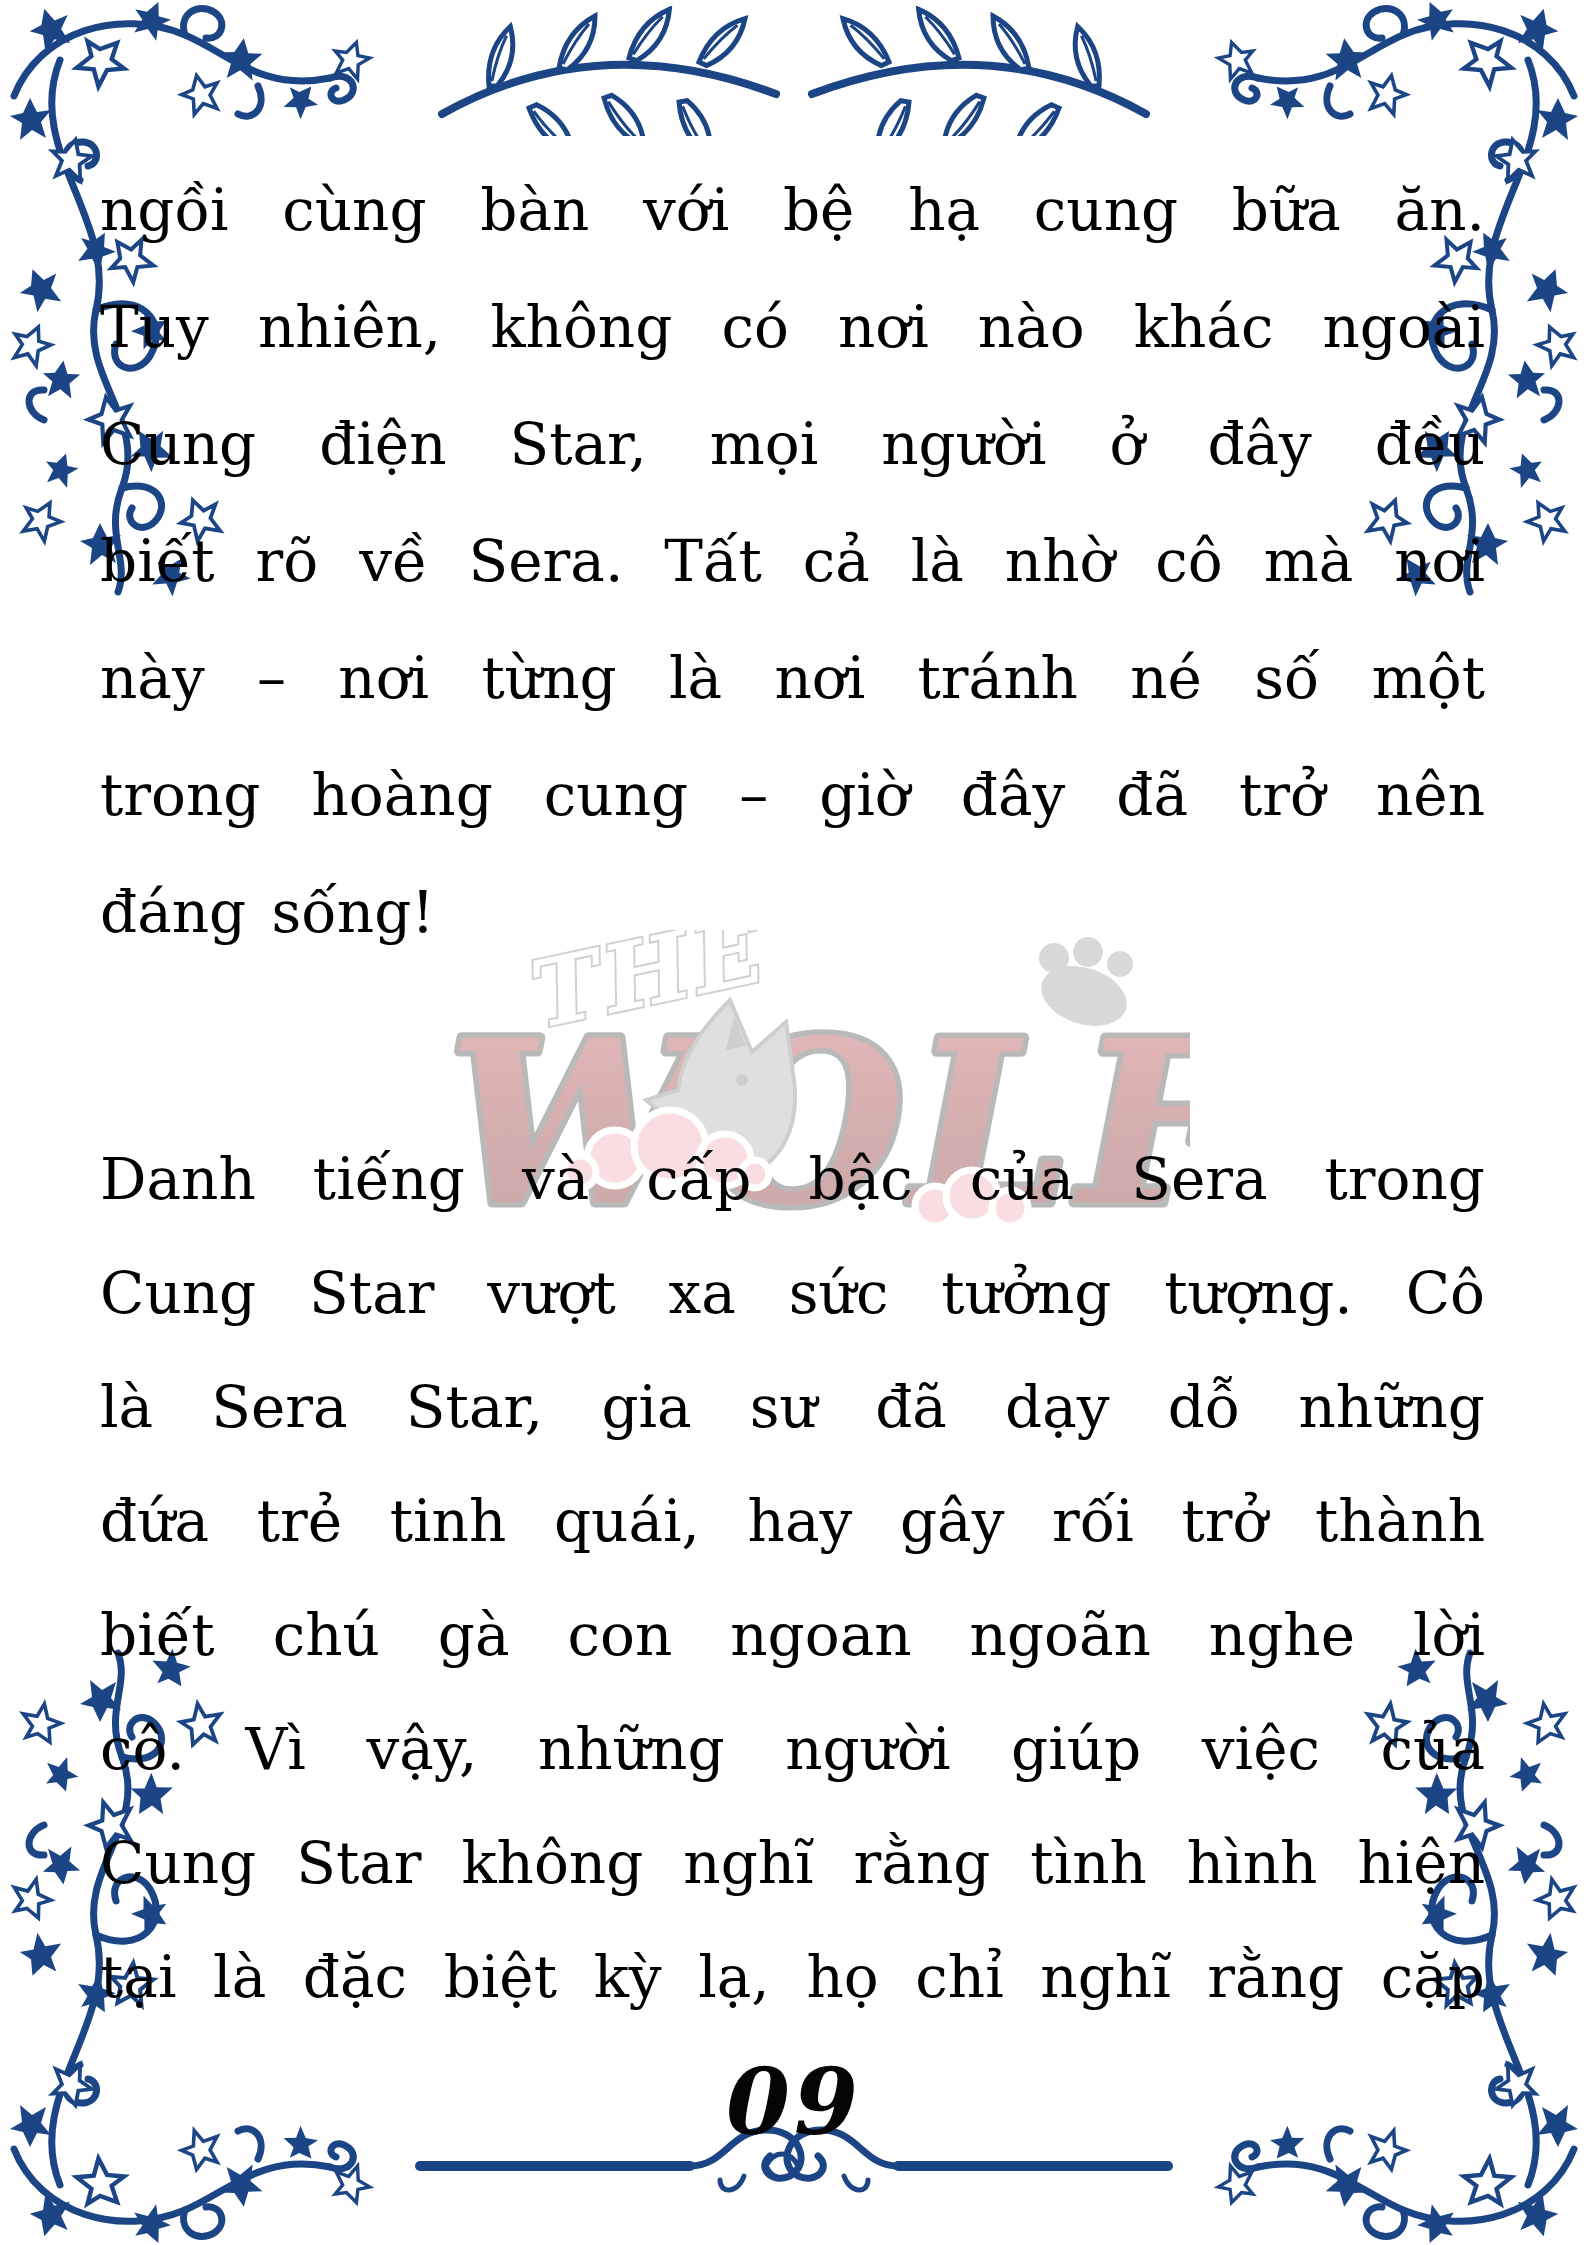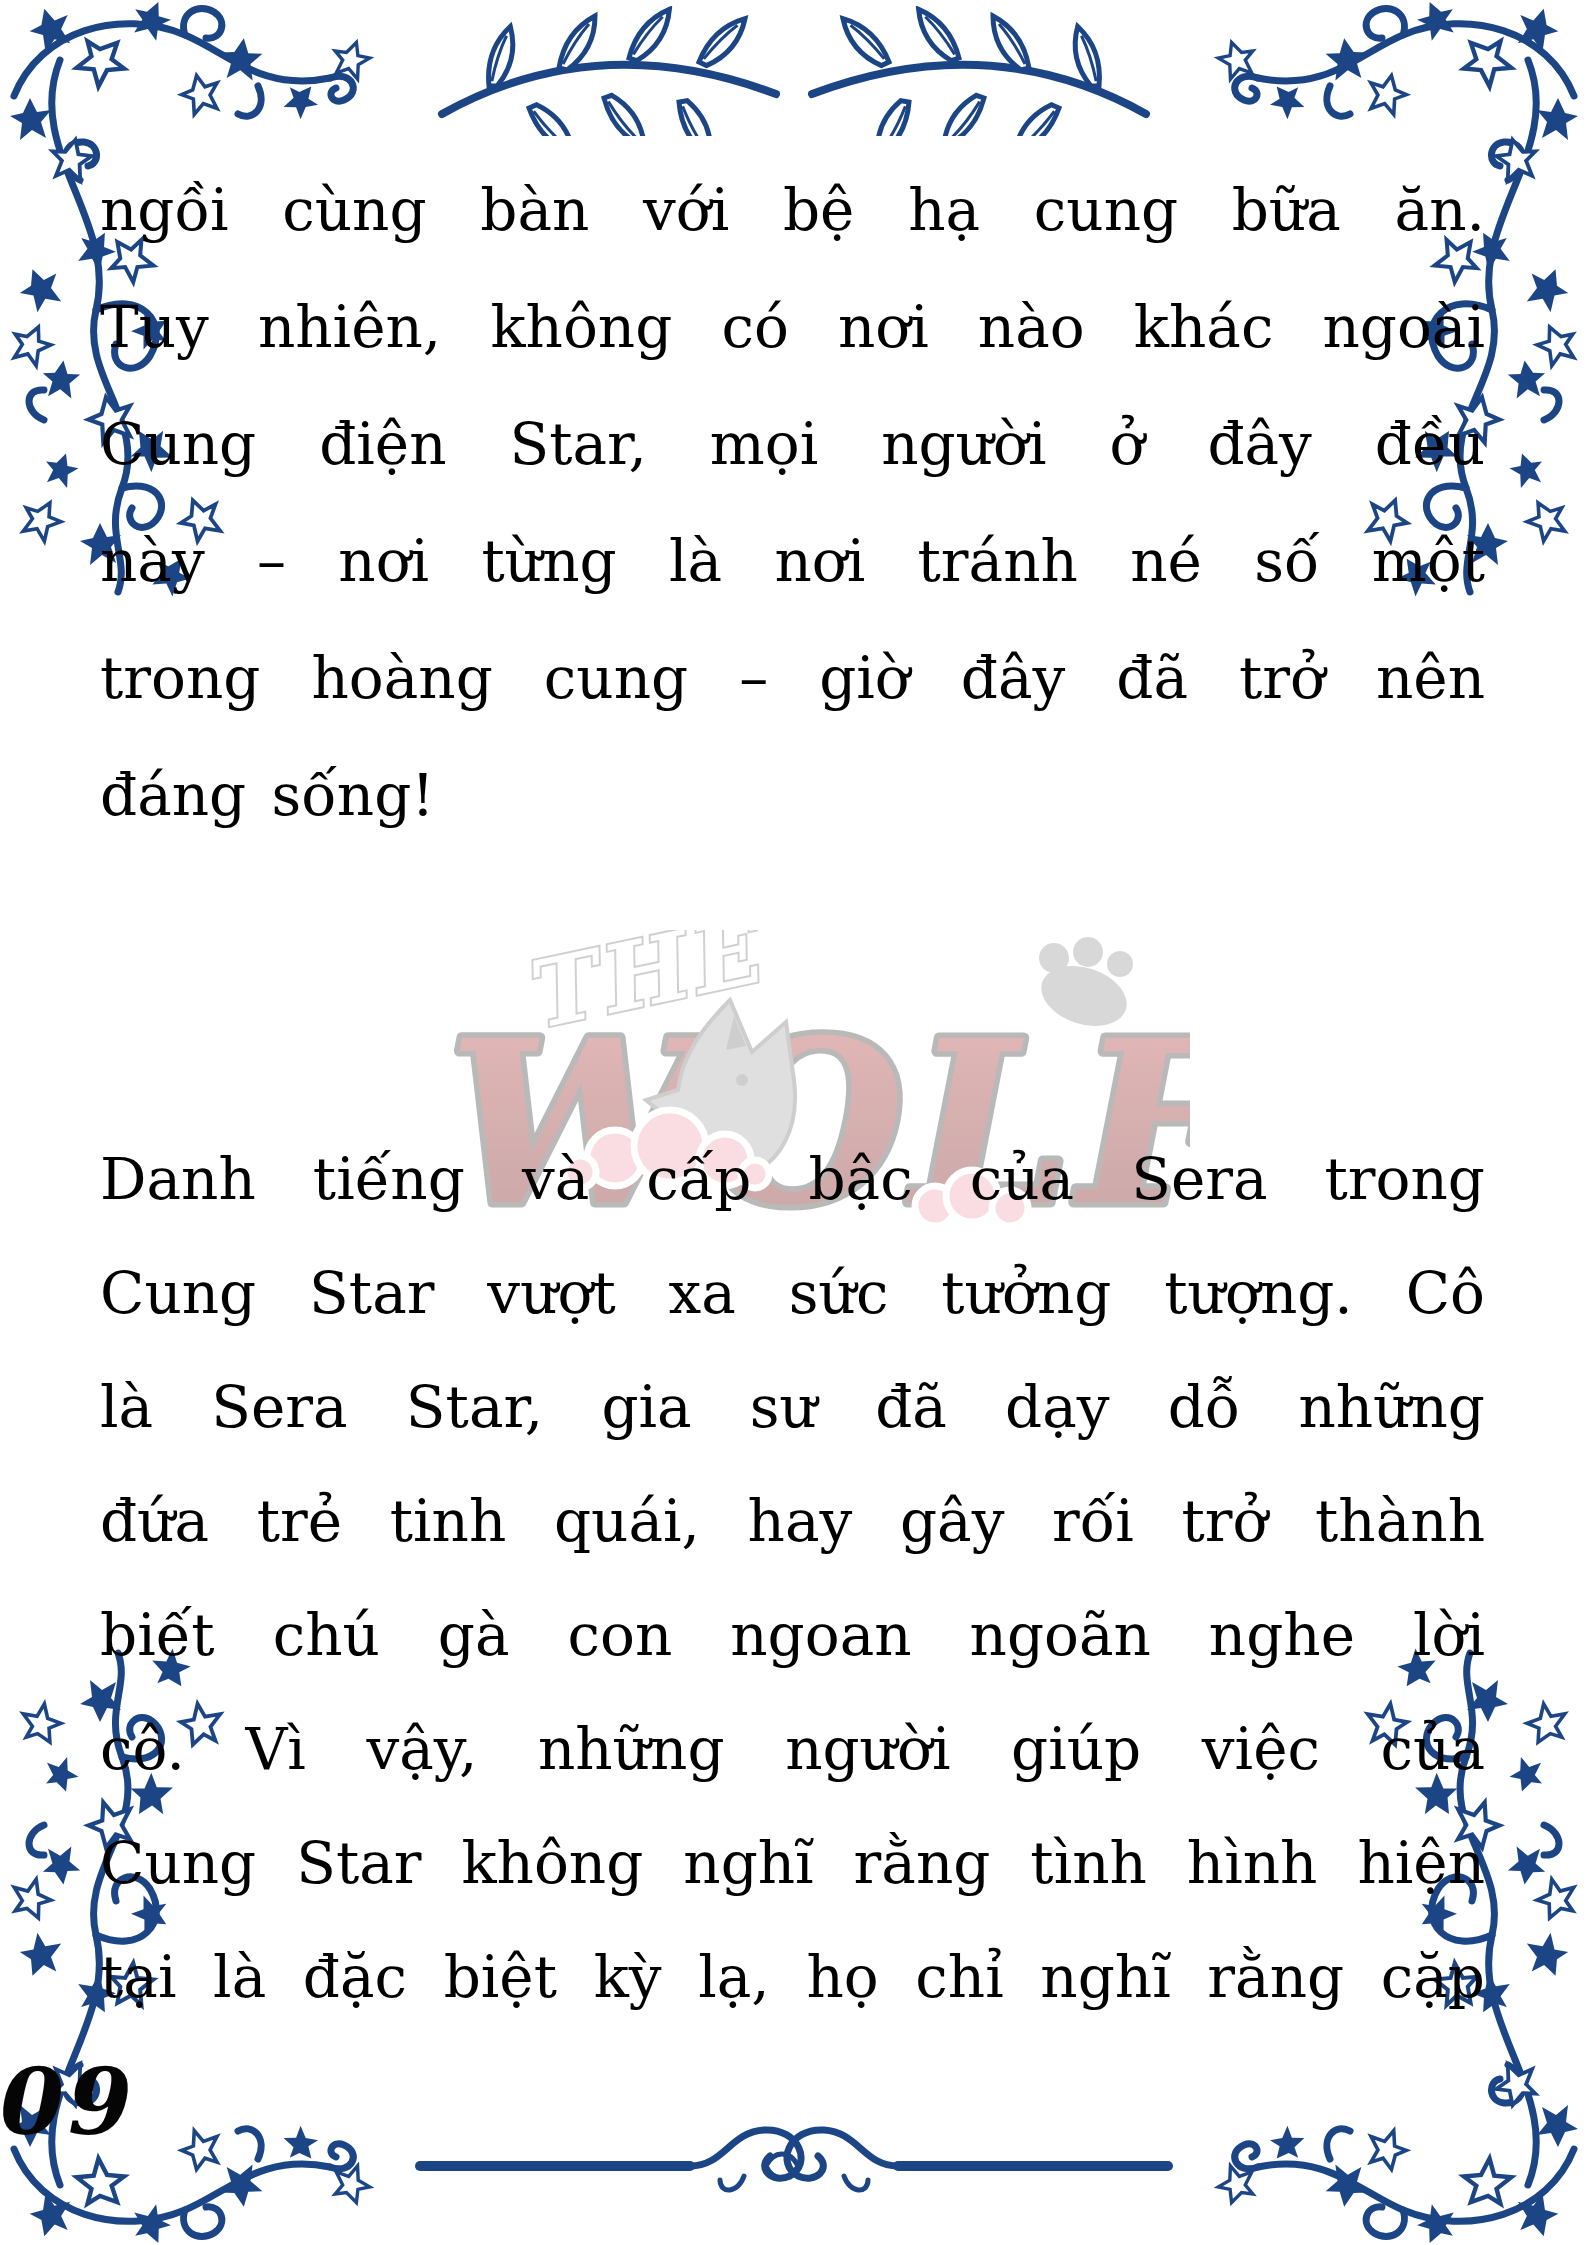--- a/index.html
+++ b/index.html
@@ -19,21 +19,21 @@
   .p1{top:152px;}
   .p2{top:1122px;}
   .line{
     font-size:58px;line-height:117px;height:117px;white-space:nowrap;
     text-align:justify;text-align-last:justify;word-spacing:0.12em;
   }
   .p2 .line{line-height:114px;height:114px;}
   .line.no-stretch{text-align:center;text-align-last:left;}
   .pagenum{
     position:absolute;left:0;right:0;top:2048px;z-index:3;
-    font-size:92px;font-weight:bold;font-style:italic;
+    text-align:center;font-size:92px;font-weight:bold;font-style:italic;
     letter-spacing:4px;color:#050505;
   }
   .divider{position:absolute;left:414px;top:2118px;width:760px;height:96px;z-index:1;}
 </style>
 </head>
 <body>
 
 <svg width="0" height="0" style="position:absolute">
   <defs>
     <path id="ivy-leaf" d="M0,-22 L7,-8 L21,-10 L11,2 L16,18 L2,10 L-10,20 L-8,3 L-20,-4 L-7,-7 Z"></path>
@@ -152,20 +152,21 @@
       <circle cx="700" cy="34" r="13"></circle>
   </g>
 
   <text x="120" y="98" transform="rotate(-12 120 98)" font-family="'DejaVu Serif', serif" font-style="italic" font-weight="bold" font-size="92" letter-spacing="4" fill="#ffffff" stroke="#909090" stroke-width="4" paint-order="stroke">THE</text>
 </svg>
 
 <div class="textblock p1">
   <div class="line">ngồi cùng bàn với bệ hạ cung bữa ăn.</div>
   <div class="line">Tuy nhiên, không có nơi nào khác ngoài</div>
   <div class="line">Cung điện Star, mọi người ở đây đều</div>
+  <div class="line">biết rõ về Sera. Tất cả là nhờ cô mà nơi</div>
   <div class="line">này – nơi từng là nơi tránh né số một</div>
   <div class="line">trong hoàng cung – giờ đây đã trở nên</div>
   <div class="line no-stretch">đáng sống!</div>
 </div>
 
 <div class="textblock p2">
   <div class="line">Danh tiếng và cấp bậc của Sera trong</div>
   <div class="line">Cung Star vượt xa sức tưởng tượng. Cô</div>
   <div class="line">là Sera Star, gia sư đã dạy dỗ những</div>
   <div class="line">đứa trẻ tinh quái, hay gây rối trở thành</div>

